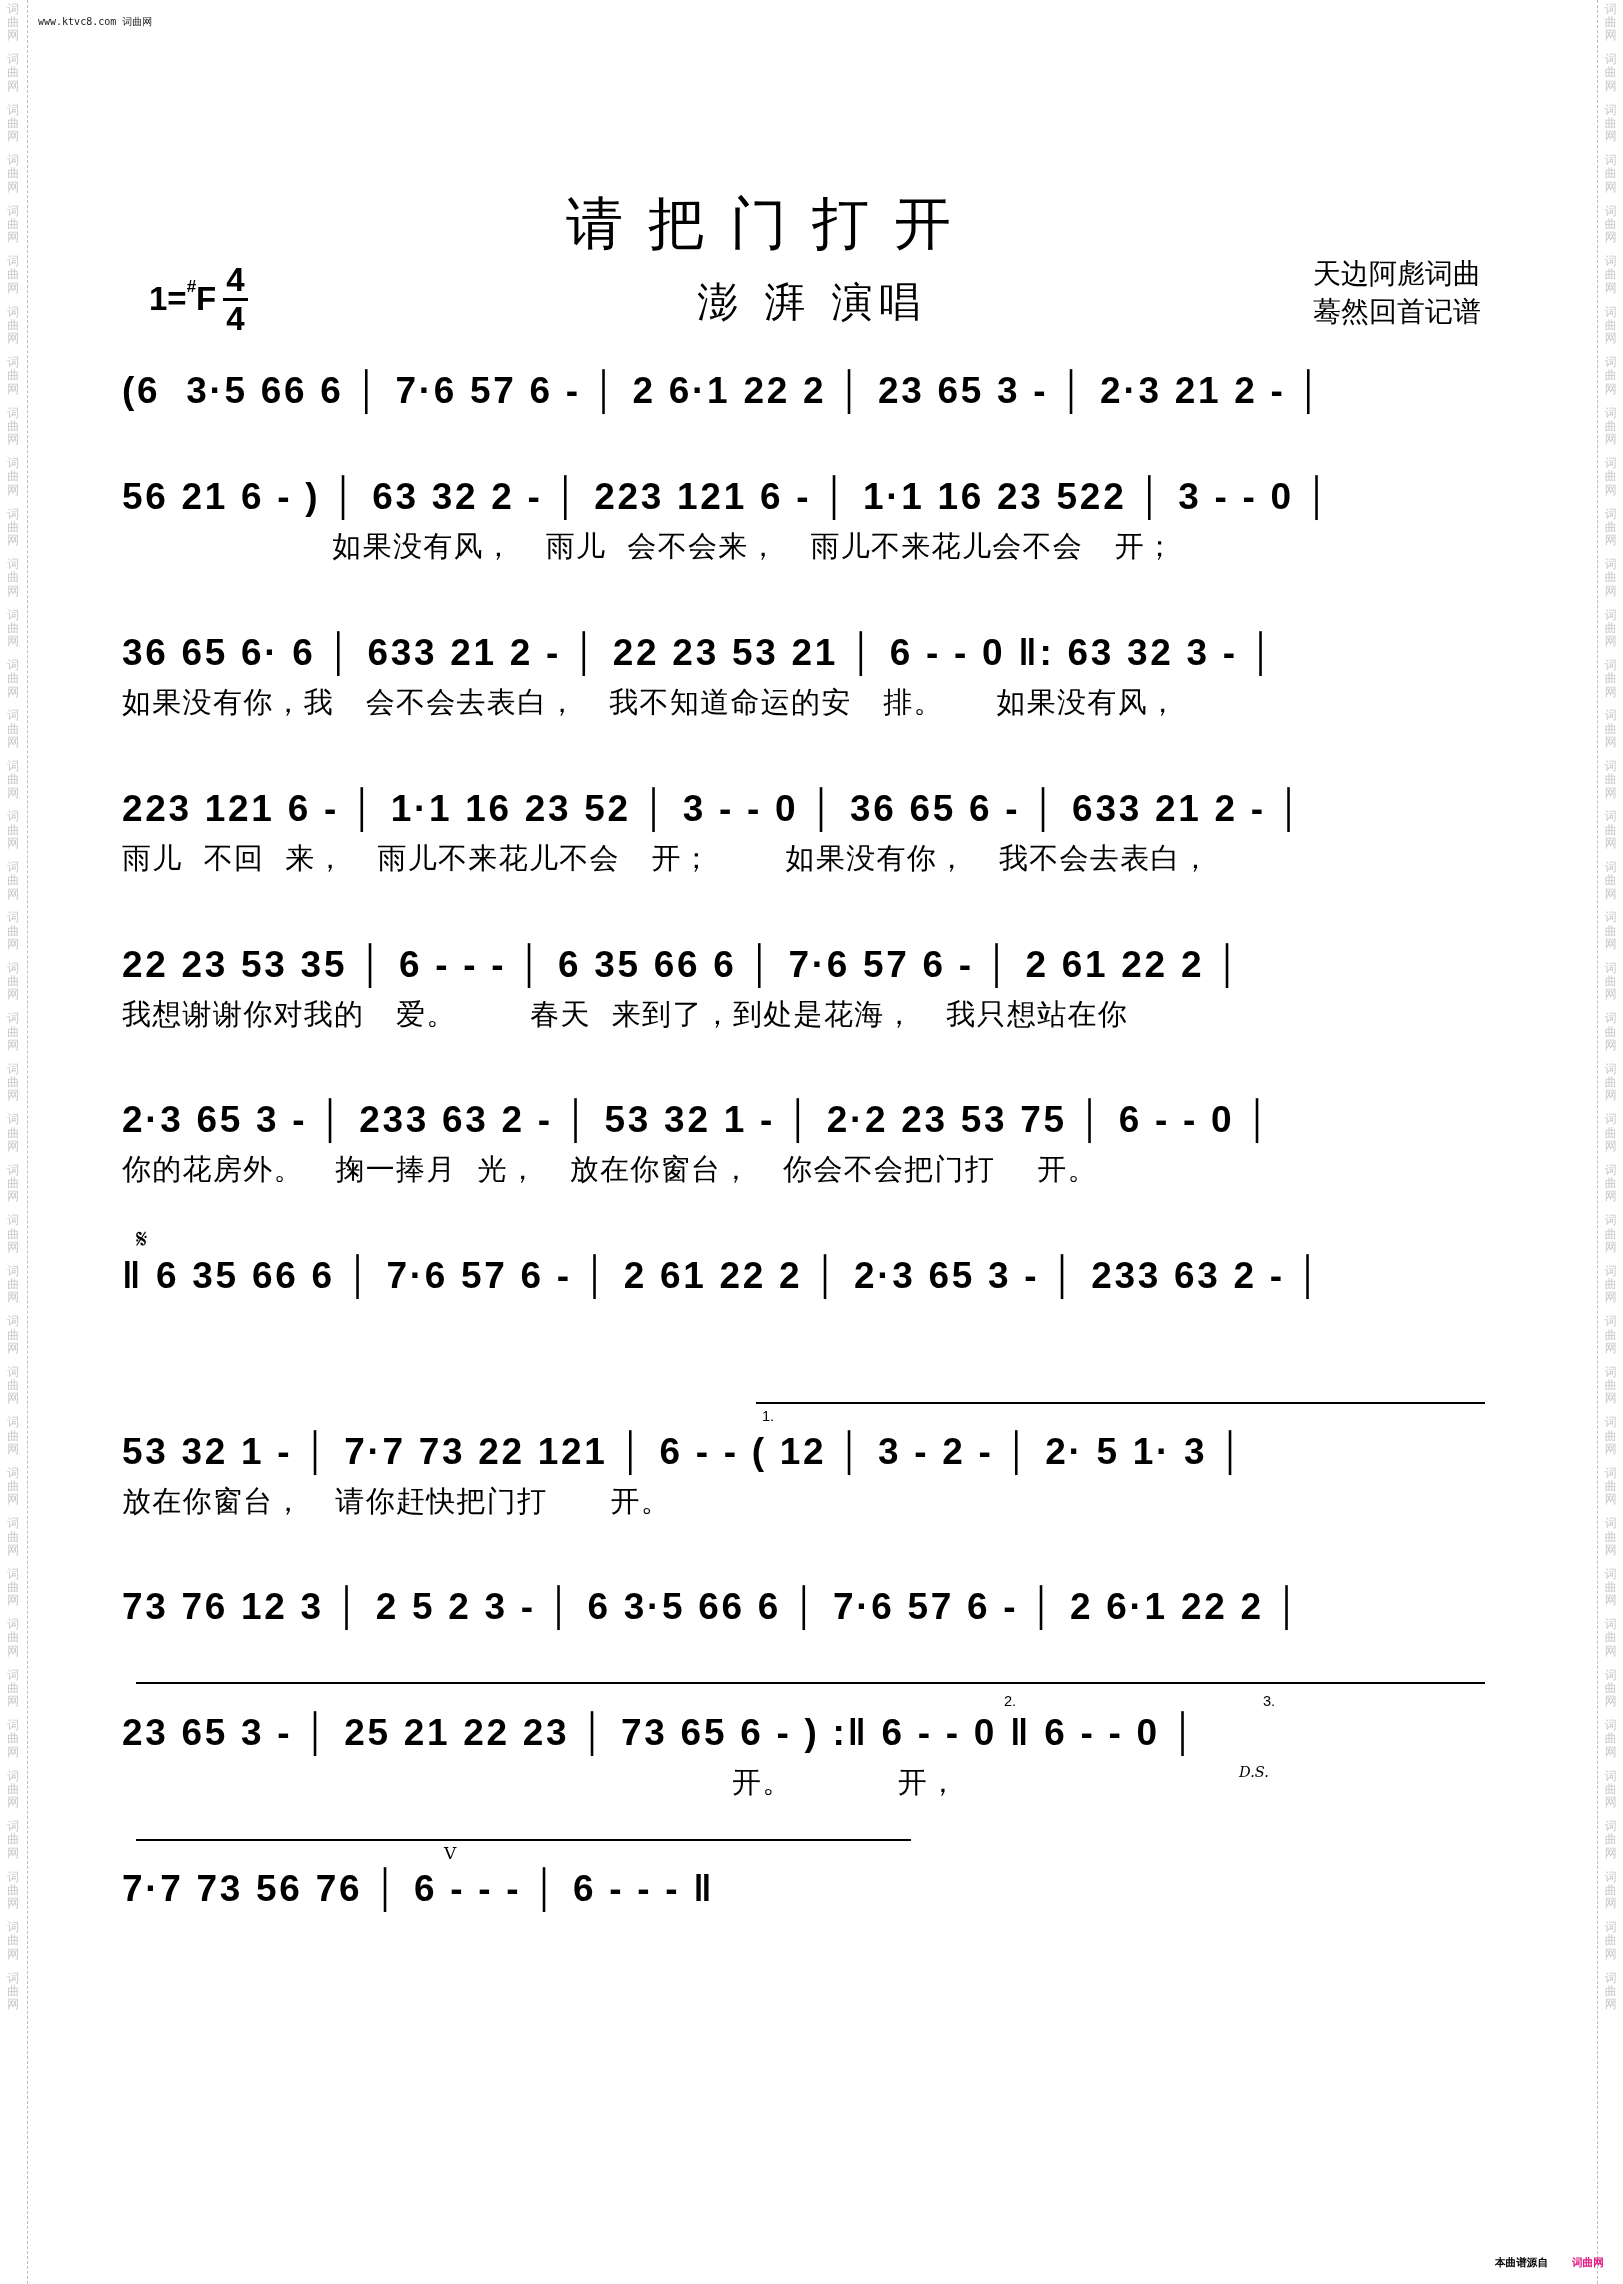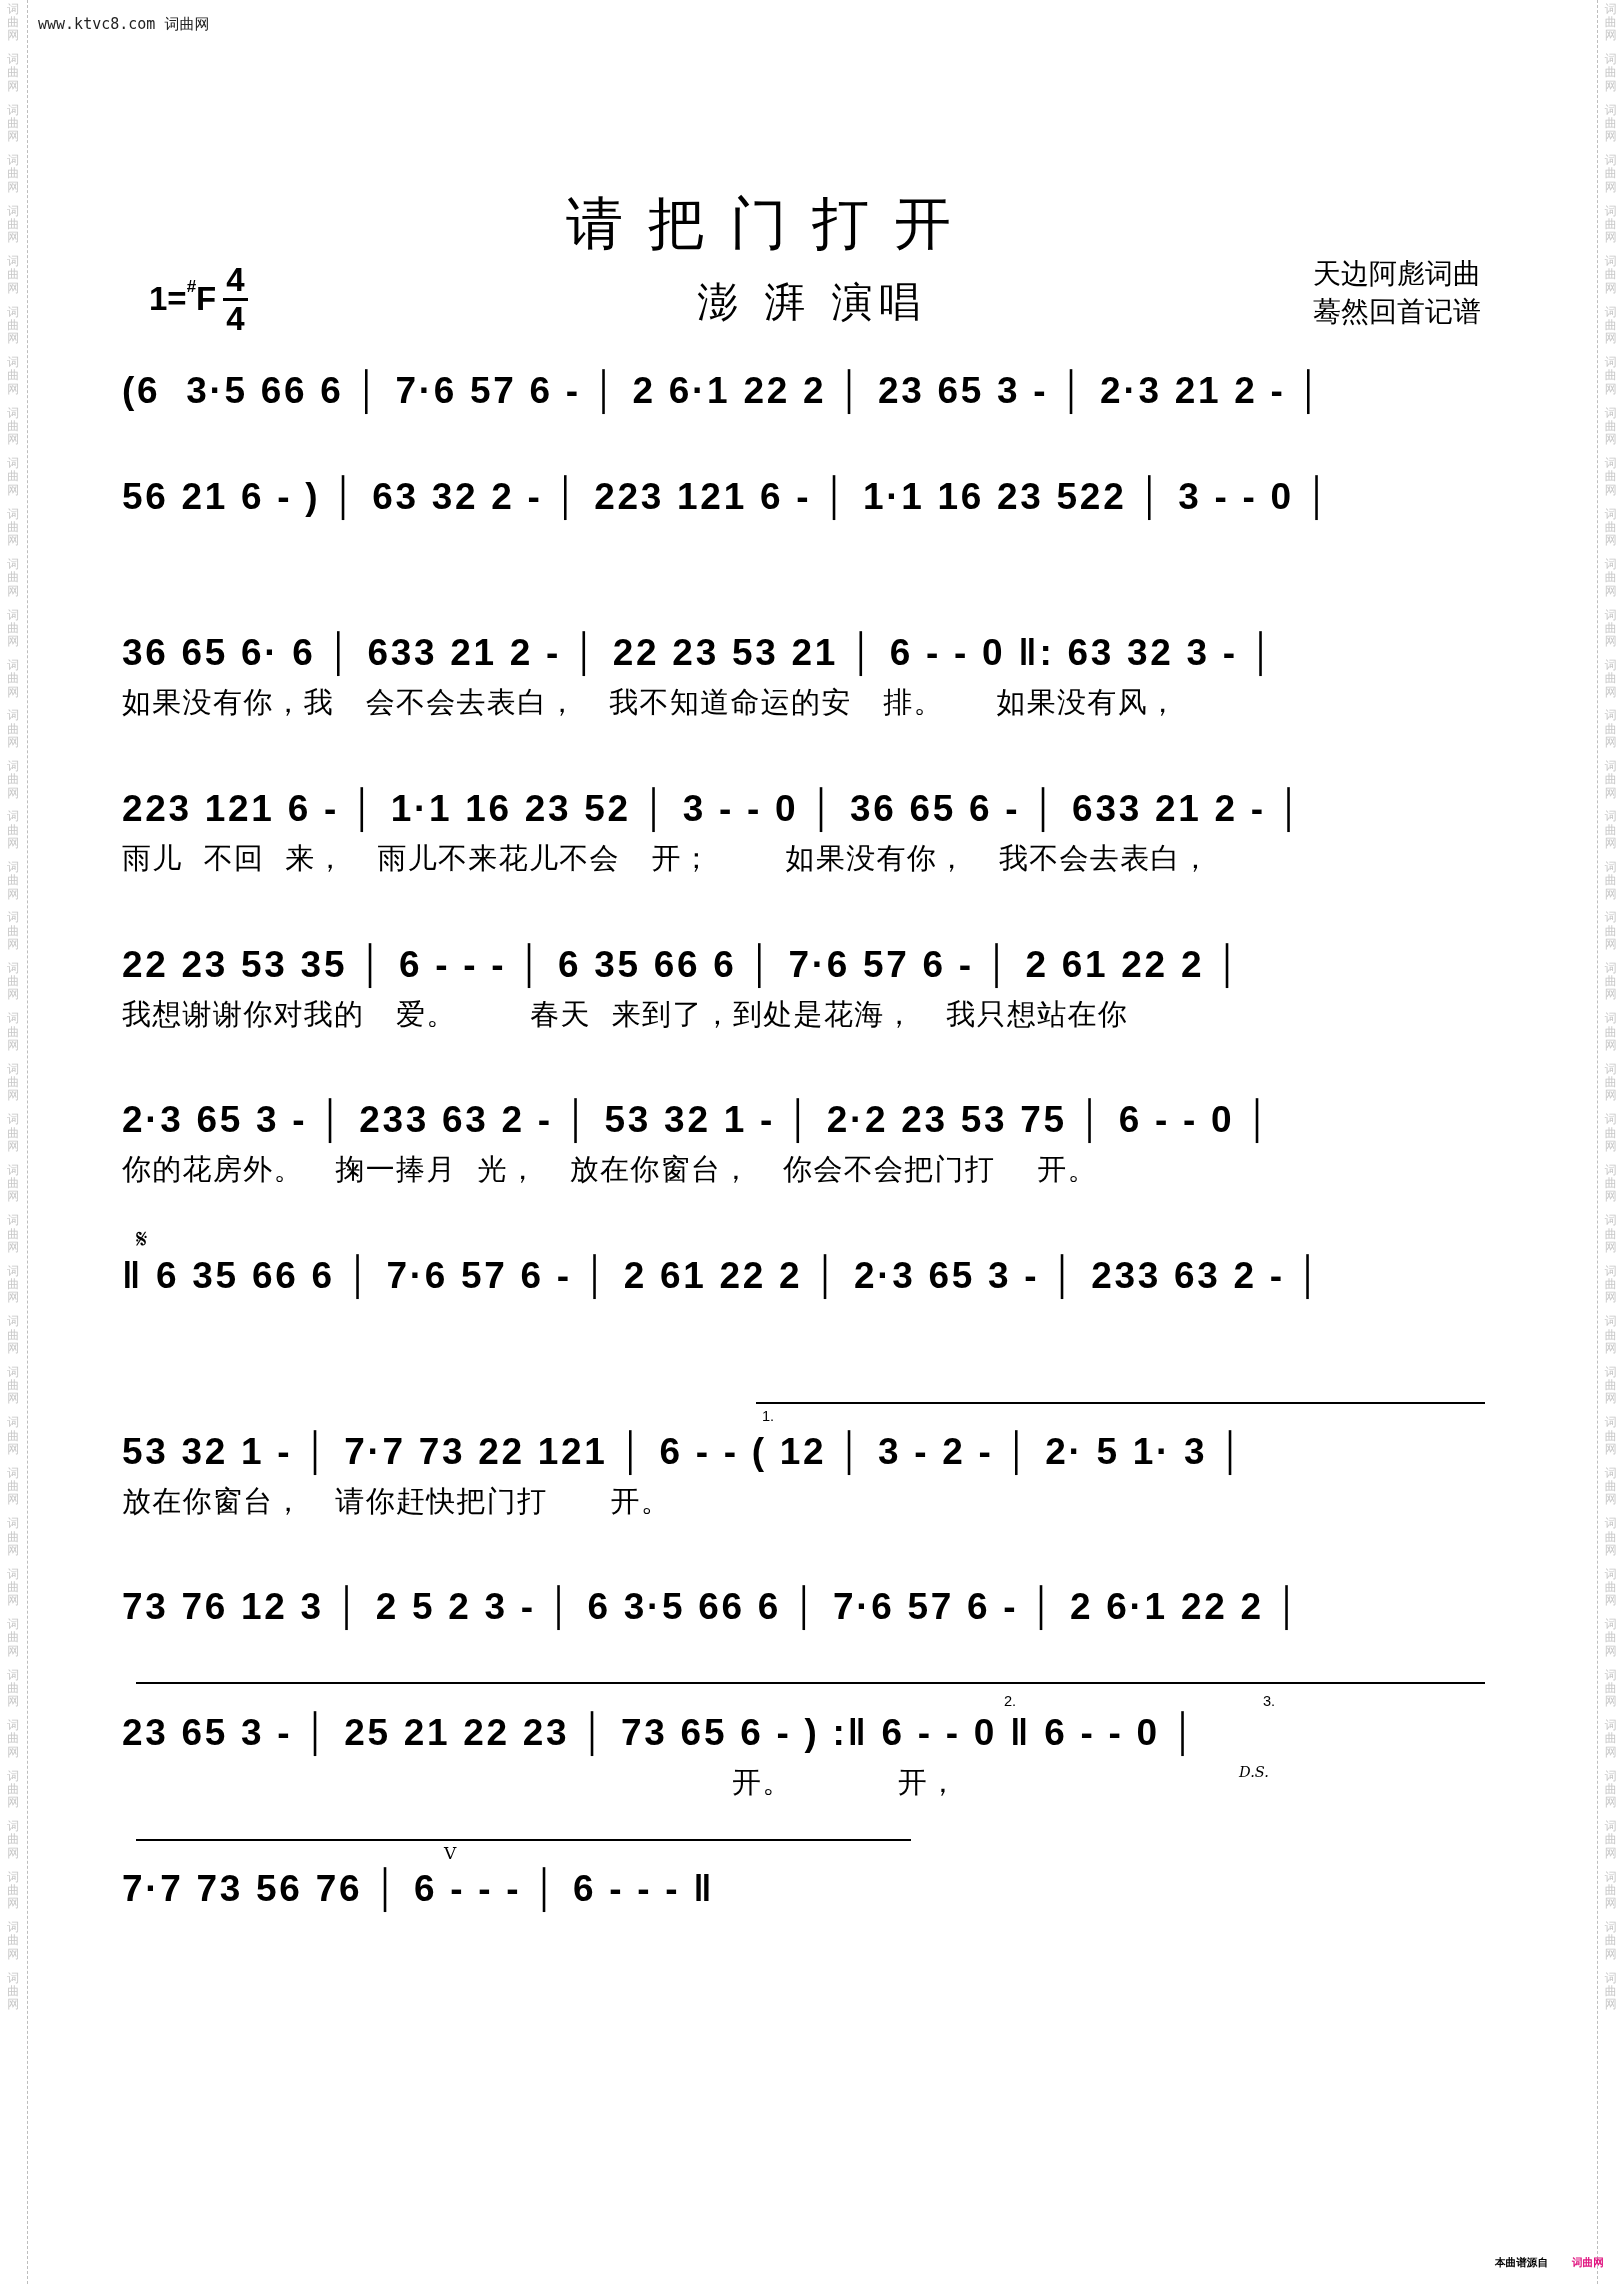--- a/index.html
+++ b/index.html
@@ -4,21 +4,21 @@
 <style>
   html, body { margin:0; padding:0; background:#ffffff; }
   body { width:1624px; height:2284px; position:relative; overflow:hidden;
          font-family:"Liberation Sans", "DejaVu Sans", sans-serif; color:#000; }
   .margin-strip { position:absolute; top:0; bottom:0; width:40px; }
   .margin-strip.left { left:0; border-right:1.3px dashed #bdbdbd; width:26.5px; }
   .margin-strip.right { right:0; border-left:1.3px dashed #bdbdbd; width:26.5px; }
   .wm-col { display:flex; flex-direction:column; align-items:center; padding-top:2.7px; }
   .wm-group { display:flex; flex-direction:column; align-items:center; margin-bottom:10.6px; }
   .wm-group span { font-family:"DejaVu Sans", sans-serif; font-size:12px; color:#c8c8c8; line-height:13.3px; }
-  .site-url { position:absolute; left:38px; top:14.6px; font-family:"DejaVu Sans Mono", monospace; font-size:15px; color:#222; }
+  .site-url { position:absolute; left:38px; top:14.6px; font-family:"DejaVu Sans Mono", monospace; font-size:10px; color:#222; }
   .title { position:absolute; left:0; width:1542px; top:186px; text-align:center; font-family:Liberation Sans, sans-serif; font-size:57px; letter-spacing:25px; }
   .key { position:absolute; left:149px; top:262px; display:flex; align-items:center; font-weight:bold; font-size:33px; }
   .key .sharp { font-size:17px; vertical-align:top; position:relative; top:-12px; }
   .frac { display:inline-flex; flex-direction:column; align-items:center; margin-left:6.6px; line-height:36px; font-size:33px; }
   .frac .bar { width:25px; height:2.7px; background:#000; }
   .singer { position:absolute; left:0; width:1624px; top:275px; text-align:center; font-family:"DejaVu Serif", serif; font-size:41px; letter-spacing:6.6px; }
   .credits { position:absolute; right:143px; top:255px; font-family:"DejaVu Serif", serif; font-size:28px; line-height:38px; text-align:right; }
   .system { position:absolute; left:122px; width:1365px; }
   .notes { position:relative; height:60px; display:flex; align-items:center; font-weight:bold; font-size:37px; white-space:pre; letter-spacing:2.7px; }
   .lyrics { position:relative; height:53px; font-family:"DejaVu Serif", serif; font-size:29px; white-space:pre; letter-spacing:1.3px; }
@@ -461,20 +461,21 @@
   <div>天边阿彪词曲</div>
   <div>蓦然回首记谱</div>
 </div>
 
 <div class="system" style="top:361px;">
   <div class="notes">(6  3·5 66 6 │ 7·6 57 6 - │ 2 6·1 22 2 │ 23 65 3 - │ 2·3 21 2 - │</div>
   <div class="lyrics"></div>
 </div>
 <div class="system" style="top:467px;">
   <div class="notes">56 21 6 - ) │ 63 32 2 - │ 223 121 6 - │ 1·1 16 23 522 │ 3 - - 0 │</div>
+  <div class="lyrics">                    如果没有风，   雨儿  会不会来，   雨儿不来花儿会不会   开；</div>
 </div>
 <div class="system" style="top:623px;">
   <div class="notes">36 65 6· 6 │ 633 21 2 - │ 22 23 53 21 │ 6 - - 0 ‖: 63 32 3 - │</div>
   <div class="lyrics">如果没有你，我   会不会去表白，   我不知道命运的安   排。     如果没有风，</div>
 </div>
 <div class="system" style="top:779px;">
   <div class="notes">223 121 6 - │ 1·1 16 23 52 │ 3 - - 0 │ 36 65 6 - │ 633 21 2 - │</div>
   <div class="lyrics">雨儿  不回  来，   雨儿不来花儿不会   开；       如果没有你，   我不会去表白，</div>
 </div>
 <div class="system" style="top:935px;">

